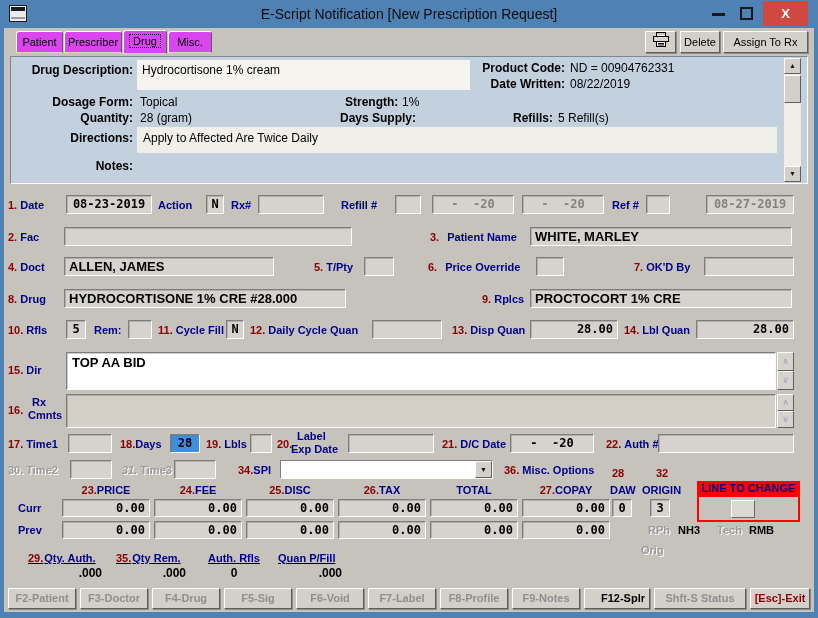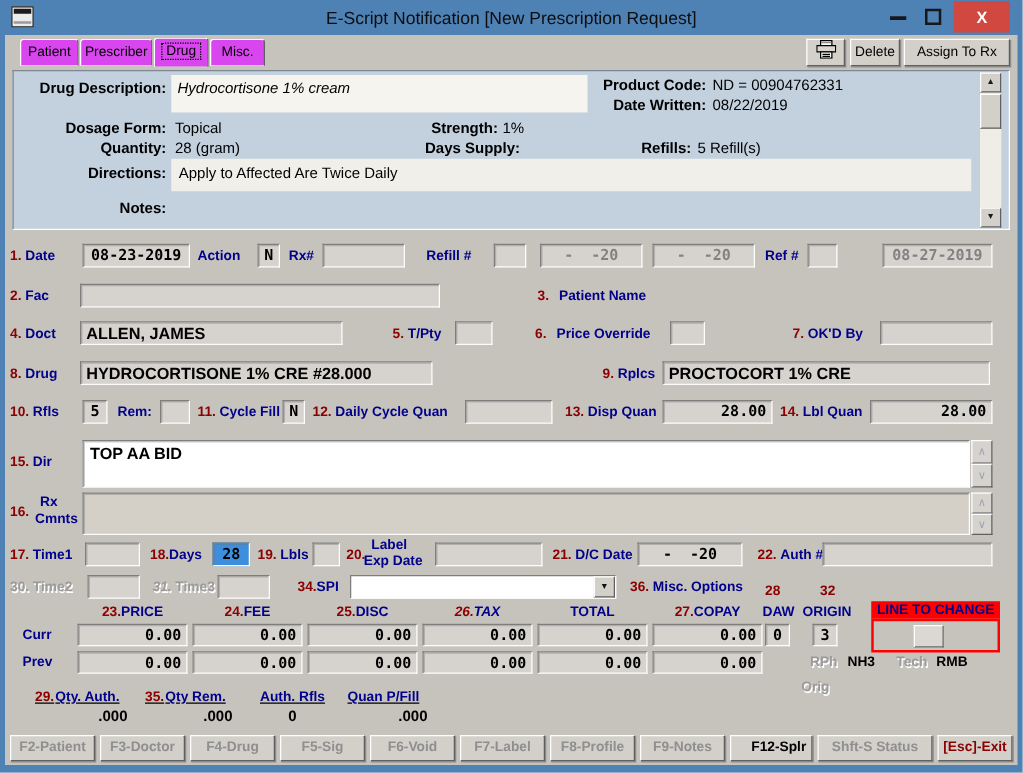--- a/index.html
+++ b/index.html
@@ -97,21 +97,21 @@
       <line x1="5" y1="11.5" x2="11" y2="11.5" stroke="#000"></line>
       <line x1="5" y1="13" x2="11" y2="13" stroke="#000"></line>
     </svg>
   </div>
   <div class="toolbtn" style="left:680px;width:40px;">Delete</div>
   <div class="toolbtn" style="left:723px;width:85px;">Assign To Rx</div>
 
   <div id="panel"></div>
   <div class="plabel" style="left:10px;top:63px;width:123px;text-align:right;">Drug Description:</div>
   <div class="pbox" style="left:137px;top:60px;width:333px;height:30px;"></div>
-  <div class="pvalue" style="left:142px;top:63px;font-style:italic;">Hydrocortisone 1% cream</div>
+  <div class="pvalue" style="left:142px;top:63px;">Hydrocortisone 1% cream</div>
   <div class="plabel" style="left:460px;top:61px;width:105px;text-align:right;">Product Code:</div>
   <div class="pvalue" style="left:570px;top:61px;">ND = 00904762331</div>
   <div class="plabel" style="left:460px;top:77px;width:105px;text-align:right;">Date Written:</div>
   <div class="pvalue" style="left:570px;top:77px;">08/22/2019</div>
   <div class="plabel" style="left:10px;top:95px;width:123px;text-align:right;">Dosage Form:</div>
   <div class="pvalue" style="left:140px;top:95px;">Topical</div>
   <div class="plabel" style="left:345px;top:95px;text-align:right;">Strength:</div>
   <div class="pvalue" style="left:402px;top:95px;">1%</div>
   <div class="plabel" style="left:10px;top:111px;width:123px;text-align:right;">Quantity:</div>
   <div class="pvalue" style="left:140px;top:111px;">28 (gram)</div>
@@ -138,20 +138,21 @@
   <div class="box" style="left:395px;top:195px;width:26px;"></div>
   <div class="box mono ctr dim pre" style="left:432px;top:195px;width:82px;">-  -20</div>
   <div class="box mono ctr dim pre" style="left:522px;top:195px;width:82px;">-  -20</div>
   <div class="fl" style="left:612px;top:199px;"><b class="lbl">Ref #</b></div>
   <div class="box" style="left:646px;top:195px;width:24px;"></div>
   <div class="box mono ctr dim" style="left:706px;top:195px;width:88px;">08-27-2019</div>
 
   <div class="fl" style="left:8px;top:231px;"><b class="num">2.</b><b class="lbl">Fac</b></div>
   <div class="box" style="left:64px;top:227px;width:288px;"></div>
   <div class="fl" style="left:430px;top:231px;"><b class="num" style="margin-right:8px;">3.</b><b class="lbl">Patient Name</b></div>
+  <div class="box vtext lf" style="left:530px;top:227px;width:262px;">WHITE, MARLEY</div>
 
   <div class="fl" style="left:8px;top:261px;"><b class="num">4.</b><b class="lbl">Doct</b></div>
   <div class="box vtext lf" style="left:64px;top:257px;width:210px;">ALLEN, JAMES</div>
   <div class="fl" style="left:314px;top:261px;"><b class="num">5.</b><b class="lbl">T/Pty</b></div>
   <div class="box" style="left:364px;top:257px;width:30px;"></div>
   <div class="fl" style="left:428px;top:261px;"><b class="num" style="margin-right:8px;">6.</b><b class="lbl">Price Override</b></div>
   <div class="box" style="left:536px;top:257px;width:28px;"></div>
   <div class="fl" style="left:634px;top:261px;"><b class="num">7.</b><b class="lbl">OK'D By</b></div>
   <div class="box" style="left:704px;top:257px;width:90px;"></div>
 
@@ -209,21 +210,21 @@
     <span></span>
     <div class="ddbtn">▼</div>
   </div>
   <div class="fl" style="left:504px;top:464px;"><b class="num">36.</b><b class="lbl">Misc. Options</b></div>
   <div class="fl" style="left:612px;top:467px;"><b class="num">28</b></div>
   <div class="fl" style="left:656px;top:467px;"><b class="num">32</b></div>
 
   <div class="phdr" style="left:62px;top:484px;width:88px;"><b class="num" style="margin-right:0;">23.</b><b class="lbl">PRICE</b></div>
   <div class="phdr" style="left:154px;top:484px;width:88px;"><b class="num" style="margin-right:0;">24.</b><b class="lbl">FEE</b></div>
   <div class="phdr" style="left:246px;top:484px;width:88px;"><b class="num" style="margin-right:0;">25.</b><b class="lbl">DISC</b></div>
-  <div class="phdr" style="left:338px;top:484px;width:88px;font-style:italic;"><b class="num" style="margin-right:0;">26.</b><b class="lbl">TAX</b></div>
+  <div class="phdr" style="left:338px;top:484px;width:88px;"><b class="num" style="margin-right:0;">26.</b><b class="lbl">TAX</b></div>
   <div class="phdr" style="left:430px;top:484px;width:88px;"><b class="num" style="margin-right:0;"></b><b class="lbl">TOTAL</b></div>
   <div class="phdr" style="left:522px;top:484px;width:88px;"><b class="num" style="margin-right:0;">27.</b><b class="lbl">COPAY</b></div>
   <div class="fl" style="left:610px;top:484px;"><b class="lbl">DAW</b></div>
   <div class="fl" style="left:642px;top:484px;"><b class="lbl">ORIGIN</b></div>
   <div id="ltc-hdr">LINE TO CHANGE</div>
   <div id="ltc-box"></div>
   <div id="ltc-input"></div>
 
   <div class="fl" style="left:18px;top:502px;"><b class="lbl">Curr</b></div>
   <div class="box mono rt" style="left:62px;top:499px;width:88px;height:18px;line-height:16px;">0.00</div>

